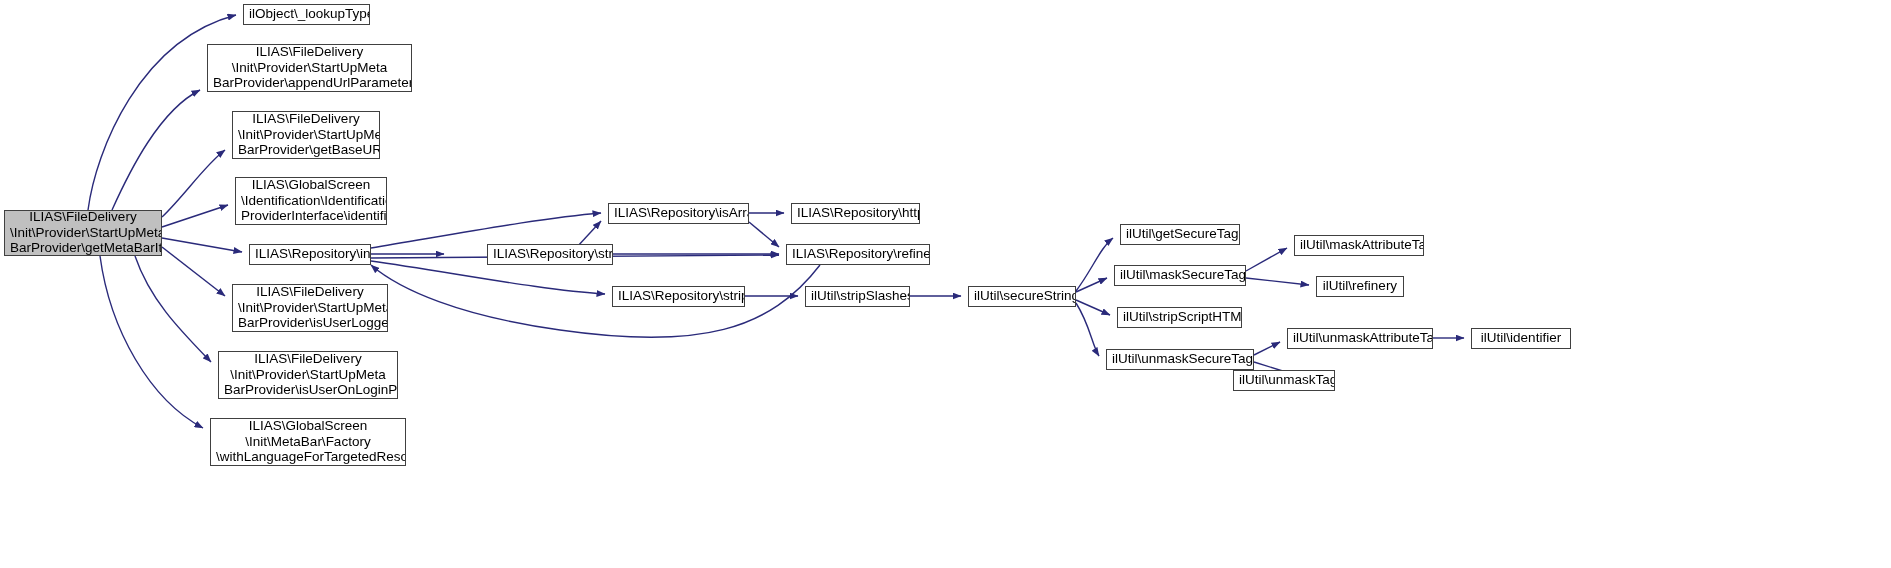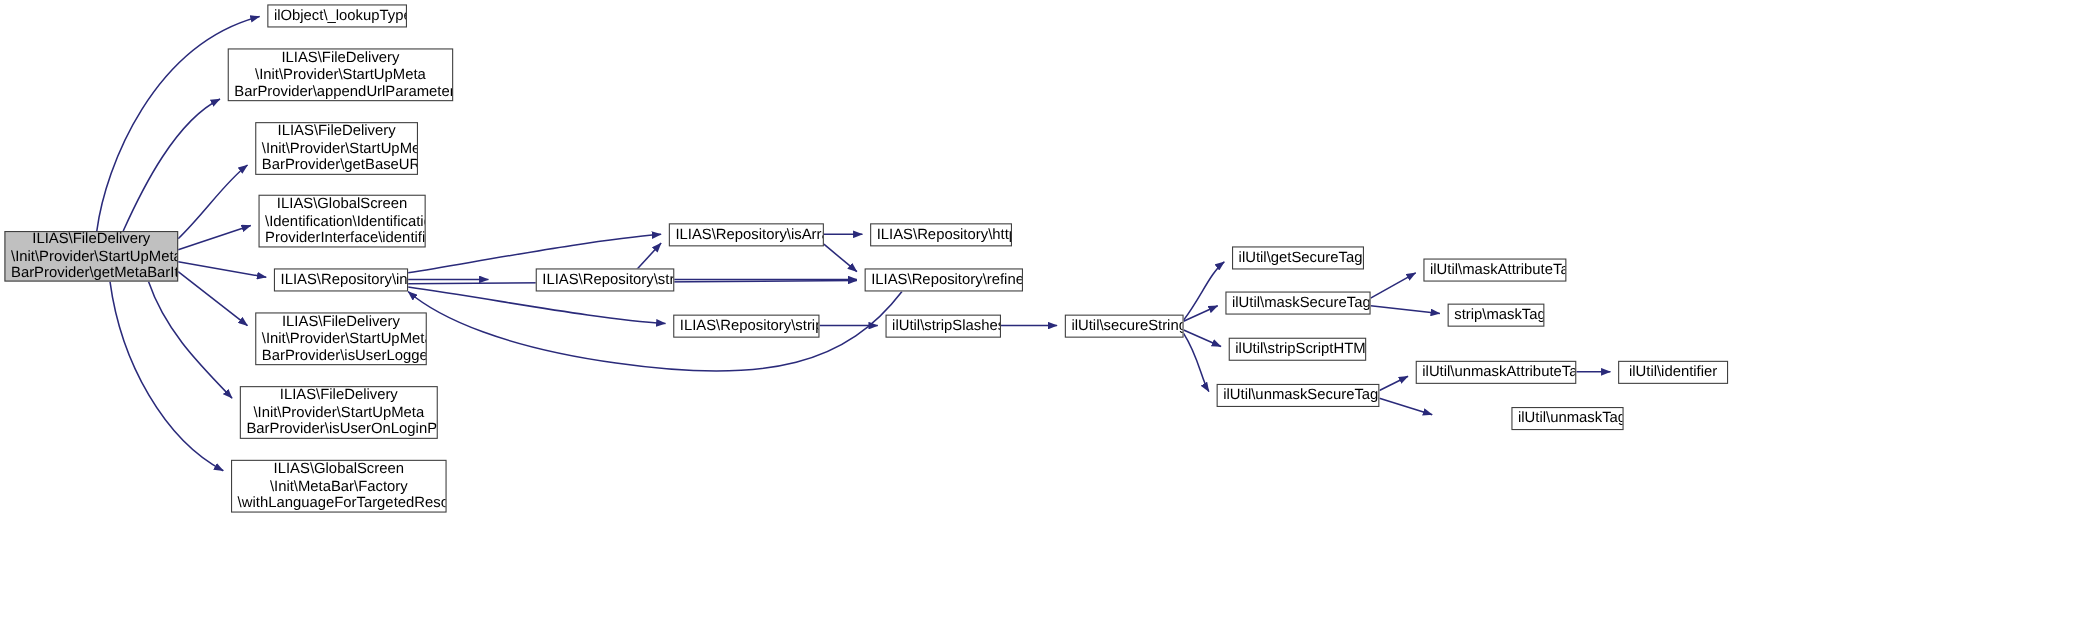--- a/index.html
+++ b/index.html
@@ -104,18 +104,18 @@
       <div class="node center-1" style="left: 612px; top: 286px; width: 133px; height: 21px;"><span class="ln">ILIAS\Repository\strip</span></div>
       <div class="node center-1" style="left: 791px; top: 203px; width: 129px; height: 21px;"><span class="ln">ILIAS\Repository\http</span></div>
       <div class="node center-1" style="left: 786px; top: 244px; width: 144px; height: 21px;"><span class="ln">ILIAS\Repository\refinery</span></div>
       <div class="node center-1" style="left: 805px; top: 286px; width: 105px; height: 21px;"><span class="ln">ilUtil\stripSlashes</span></div>
       <div class="node center-1" style="left: 968px; top: 286px; width: 108px; height: 21px;"><span class="ln">ilUtil\secureString</span></div>
       <div class="node center-1" style="left: 1120px; top: 224px; width: 120px; height: 21px;"><span class="ln">ilUtil\getSecureTags</span></div>
       <div class="node center-1" style="left: 1114px; top: 265px; width: 132px; height: 21px;"><span class="ln">ilUtil\maskSecureTags</span></div>
       <div class="node center-1" style="left: 1117px; top: 307px; width: 125px; height: 21px;"><span class="ln">ilUtil\stripScriptHTML</span></div>
       <div class="node center-1" style="left: 1106px; top: 349px; width: 148px; height: 21px;"><span class="ln">ilUtil\unmaskSecureTags</span></div>
       <div class="node center-1" style="left: 1294px; top: 235px; width: 130px; height: 21px;"><span class="ln">ilUtil\maskAttributeTag</span></div>
-      <div class="node center-1" style="left: 1316px; top: 276px; width: 88px; height: 21px;"><span class="ln">strip\maskTag</span></div>
+      <div class="node center-1" style="left: 1316px; top: 276px; width: 88px; height: 21px;"><span class="ln">ilUtil\refinery</span></div>
       <div class="node center-1" style="left: 1287px; top: 328px; width: 146px; height: 21px;"><span class="ln">ilUtil\unmaskAttributeTag</span></div>
-      <div class="node center-1" style="left: 1374px; top: 370px; width: 102px; height: 21px;"><span class="ln">ilUtil\unmaskTag</span></div>
+      <div class="node center-1" style="left: 1233px; top: 370px; width: 102px; height: 21px;"><span class="ln">ilUtil\unmaskTag</span></div>
       <div class="node center-1" style="left: 1471px; top: 328px; width: 100px; height: 21px;"><span class="ln">ilUtil\identifier</span></div>
     </div>
 </div>
 
 </body></html>

